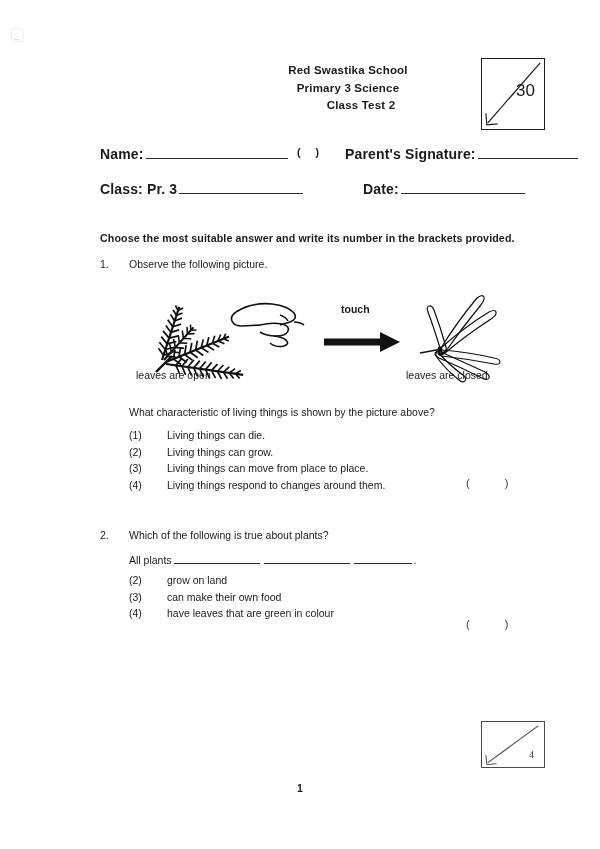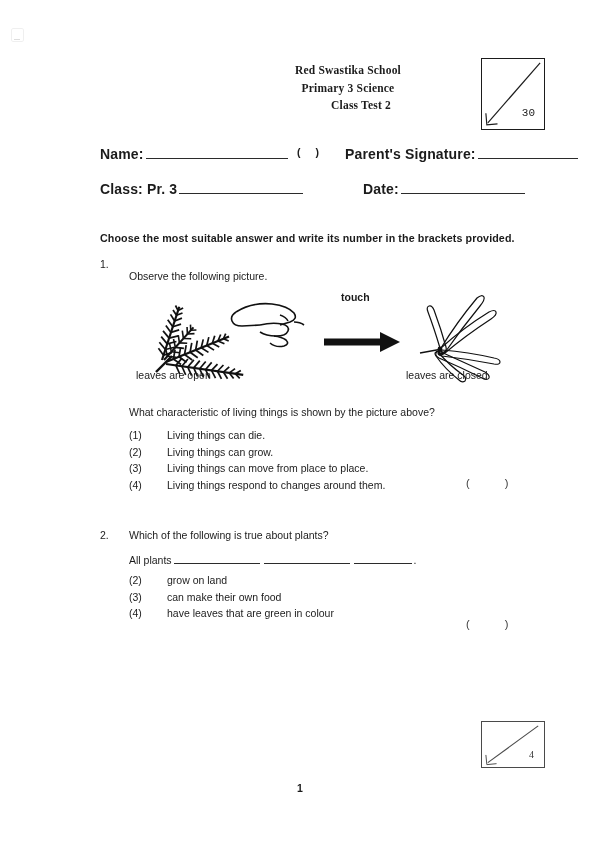--- a/index.html
+++ b/index.html
@@ -47,44 +47,43 @@
   .school-header {
     position: absolute;
     left: 232px;
     top: 62px;
     width: 232px;
     text-align: center;
     font-weight: bold;
     font-size: 11.5px;
     line-height: 17.5px;
     letter-spacing: .2px;
-    font-family: Liberation Serif, serif;
   }
   .school-header .line2 { }
   .school-header .line3 { padding-left: 26px; }
 
   .marks-box {
     position: absolute;
     left: 481px;
     top: 58px;
     width: 64px;
     height: 72px;
     border: 1.3px solid #1b1b1b;
     box-sizing: border-box;
   }
   .marks-box .diag {
     position: absolute;
     inset: 0;
   }
   .marks-box .marks-total {
     position: absolute;
     right: 9px;
-    bottom: 10px;
-    font-size: 11px;
-    font-family: Liberation Mono, monospace;
+    bottom: 28px;
+    font-size: 17px;
+    font-family: Liberation Sans, sans-serif;
   }
 
   
   .field-row {
     position: absolute;
     font-size: 14px;
     font-weight: bold;
     letter-spacing: .15px;
     white-space: nowrap;
   }
@@ -137,21 +136,21 @@
   
   .q-num {
     position: absolute;
     font-size: 10.5px;
   }
   .q-stem {
     position: absolute;
     font-size: 10.5px;
   }
   .q1-num  { left: 100px; top: 258px; }
-  .q1-stem { left: 129px; top: 258px; margin-top: 12px; }
+  .q1-stem { left: 129px; top: 258px; }
 
   .q1-ask  { left: 129px; top: 406px; }
 
   .q2-num  { left: 100px; top: 529px; }
   .q2-stem { left: 129px; top: 529px; }
   .q2-sub  { left: 129px; top: 552px; }
 
   .blank.q2a { width: 86px; }
   .blank.q2b { width: 86px; }
   .blank.q2c { width: 58px; }
@@ -407,21 +406,21 @@
 
           <path d="M311 67 q10 12 24 22 q4 3 2 6 q-3 2 -6 -1 q-14 -11 -23 -24 q-2 -3 0 -4 q2 -2 3 1 z"></path>
         </g>
 
       </g>
     </svg>
   </div>
 
   <div class="fig-caption cap-left">leaves are open</div>
   <div class="fig-caption cap-right">leaves are closed</div>
-  <div style="position:absolute;left:305px;top:291px;font-size:10.5px;font-weight:bold;padding-left:36px;">touch</div>
+  <div style="position:absolute;left:305px;top:303px;font-size:10.5px;font-weight:bold;padding-left:36px;">touch</div>
 
   <div class="q-stem q1-ask">What characteristic of living things is shown by the picture above?</div>
 
   <div class="options q1-options">
     <div class="opt">
       <span class="lbl">(1)</span><span>Living things can die.</span>
     </div>
     <div class="opt">
       <span class="lbl">(2)</span><span>Living things can grow.</span>
     </div>

